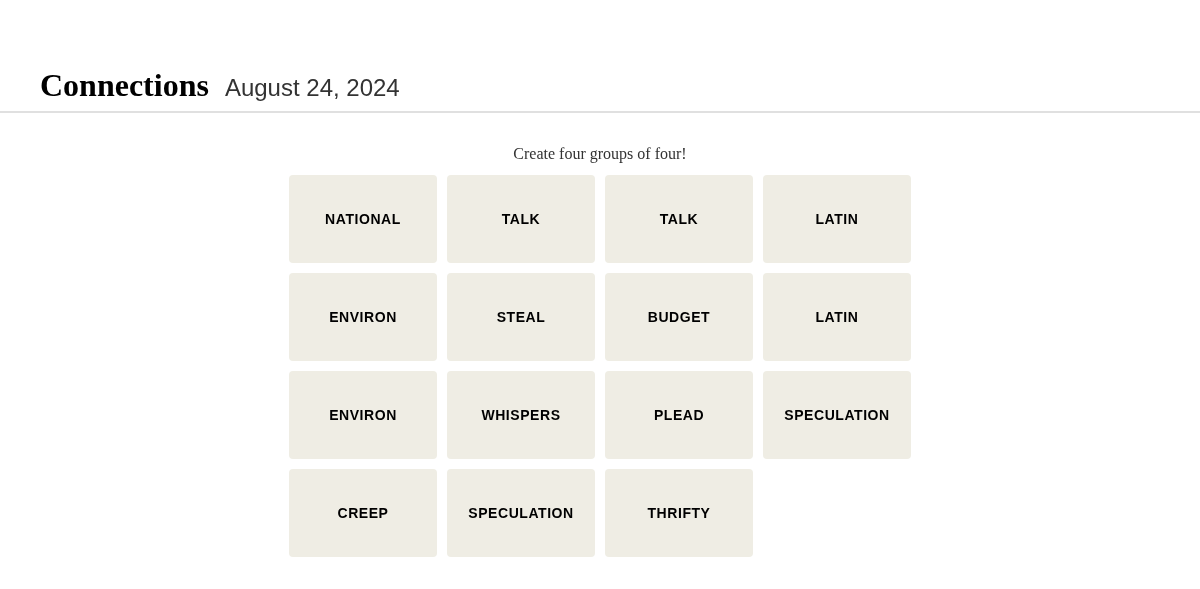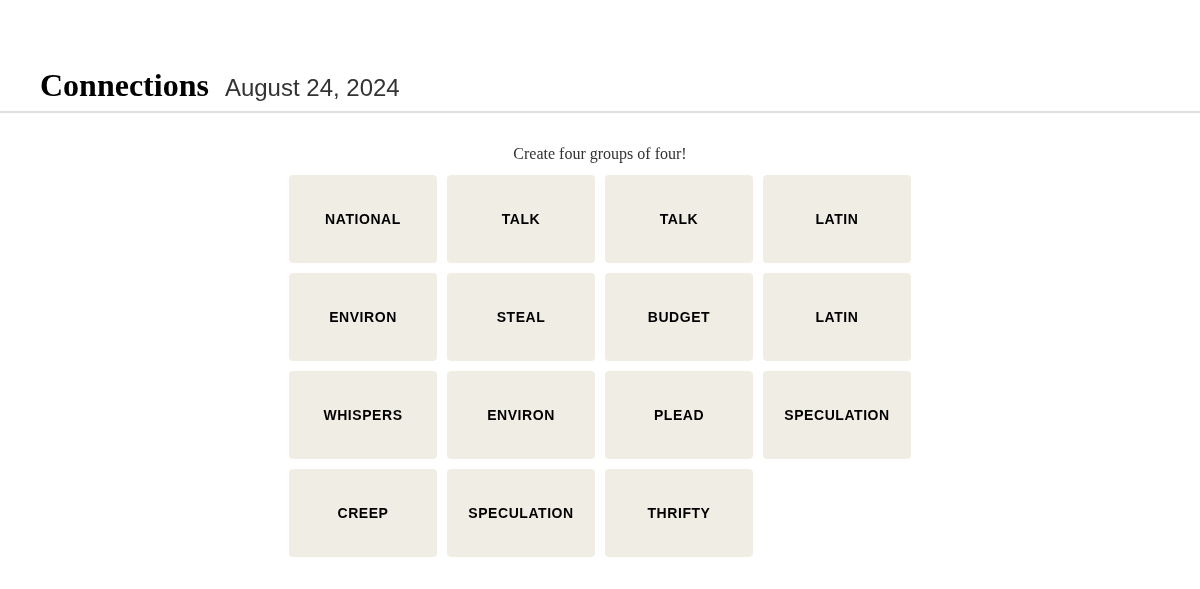--- a/index.html
+++ b/index.html
@@ -121,24 +121,24 @@
       <div class="tile">
         <span class="tile-label">STEAL</span>
       </div>
       <div class="tile">
         <span class="tile-label">BUDGET</span>
       </div>
       <div class="tile">
         <span class="tile-label">LATIN</span>
       </div>
       <div class="tile">
-        <span class="tile-label">WHISPERS</span>
+        <span class="tile-label">ENVIRON</span>
       </div>
       <div class="tile">
-        <span class="tile-label">ENVIRON</span>
+        <span class="tile-label">WHISPERS</span>
       </div>
       <div class="tile">
         <span class="tile-label">PLEAD</span>
       </div>
       <div class="tile">
         <span class="tile-label">SPECULATION</span>
       </div>
       <div class="tile">
         <span class="tile-label">CREEP</span>
       </div>

